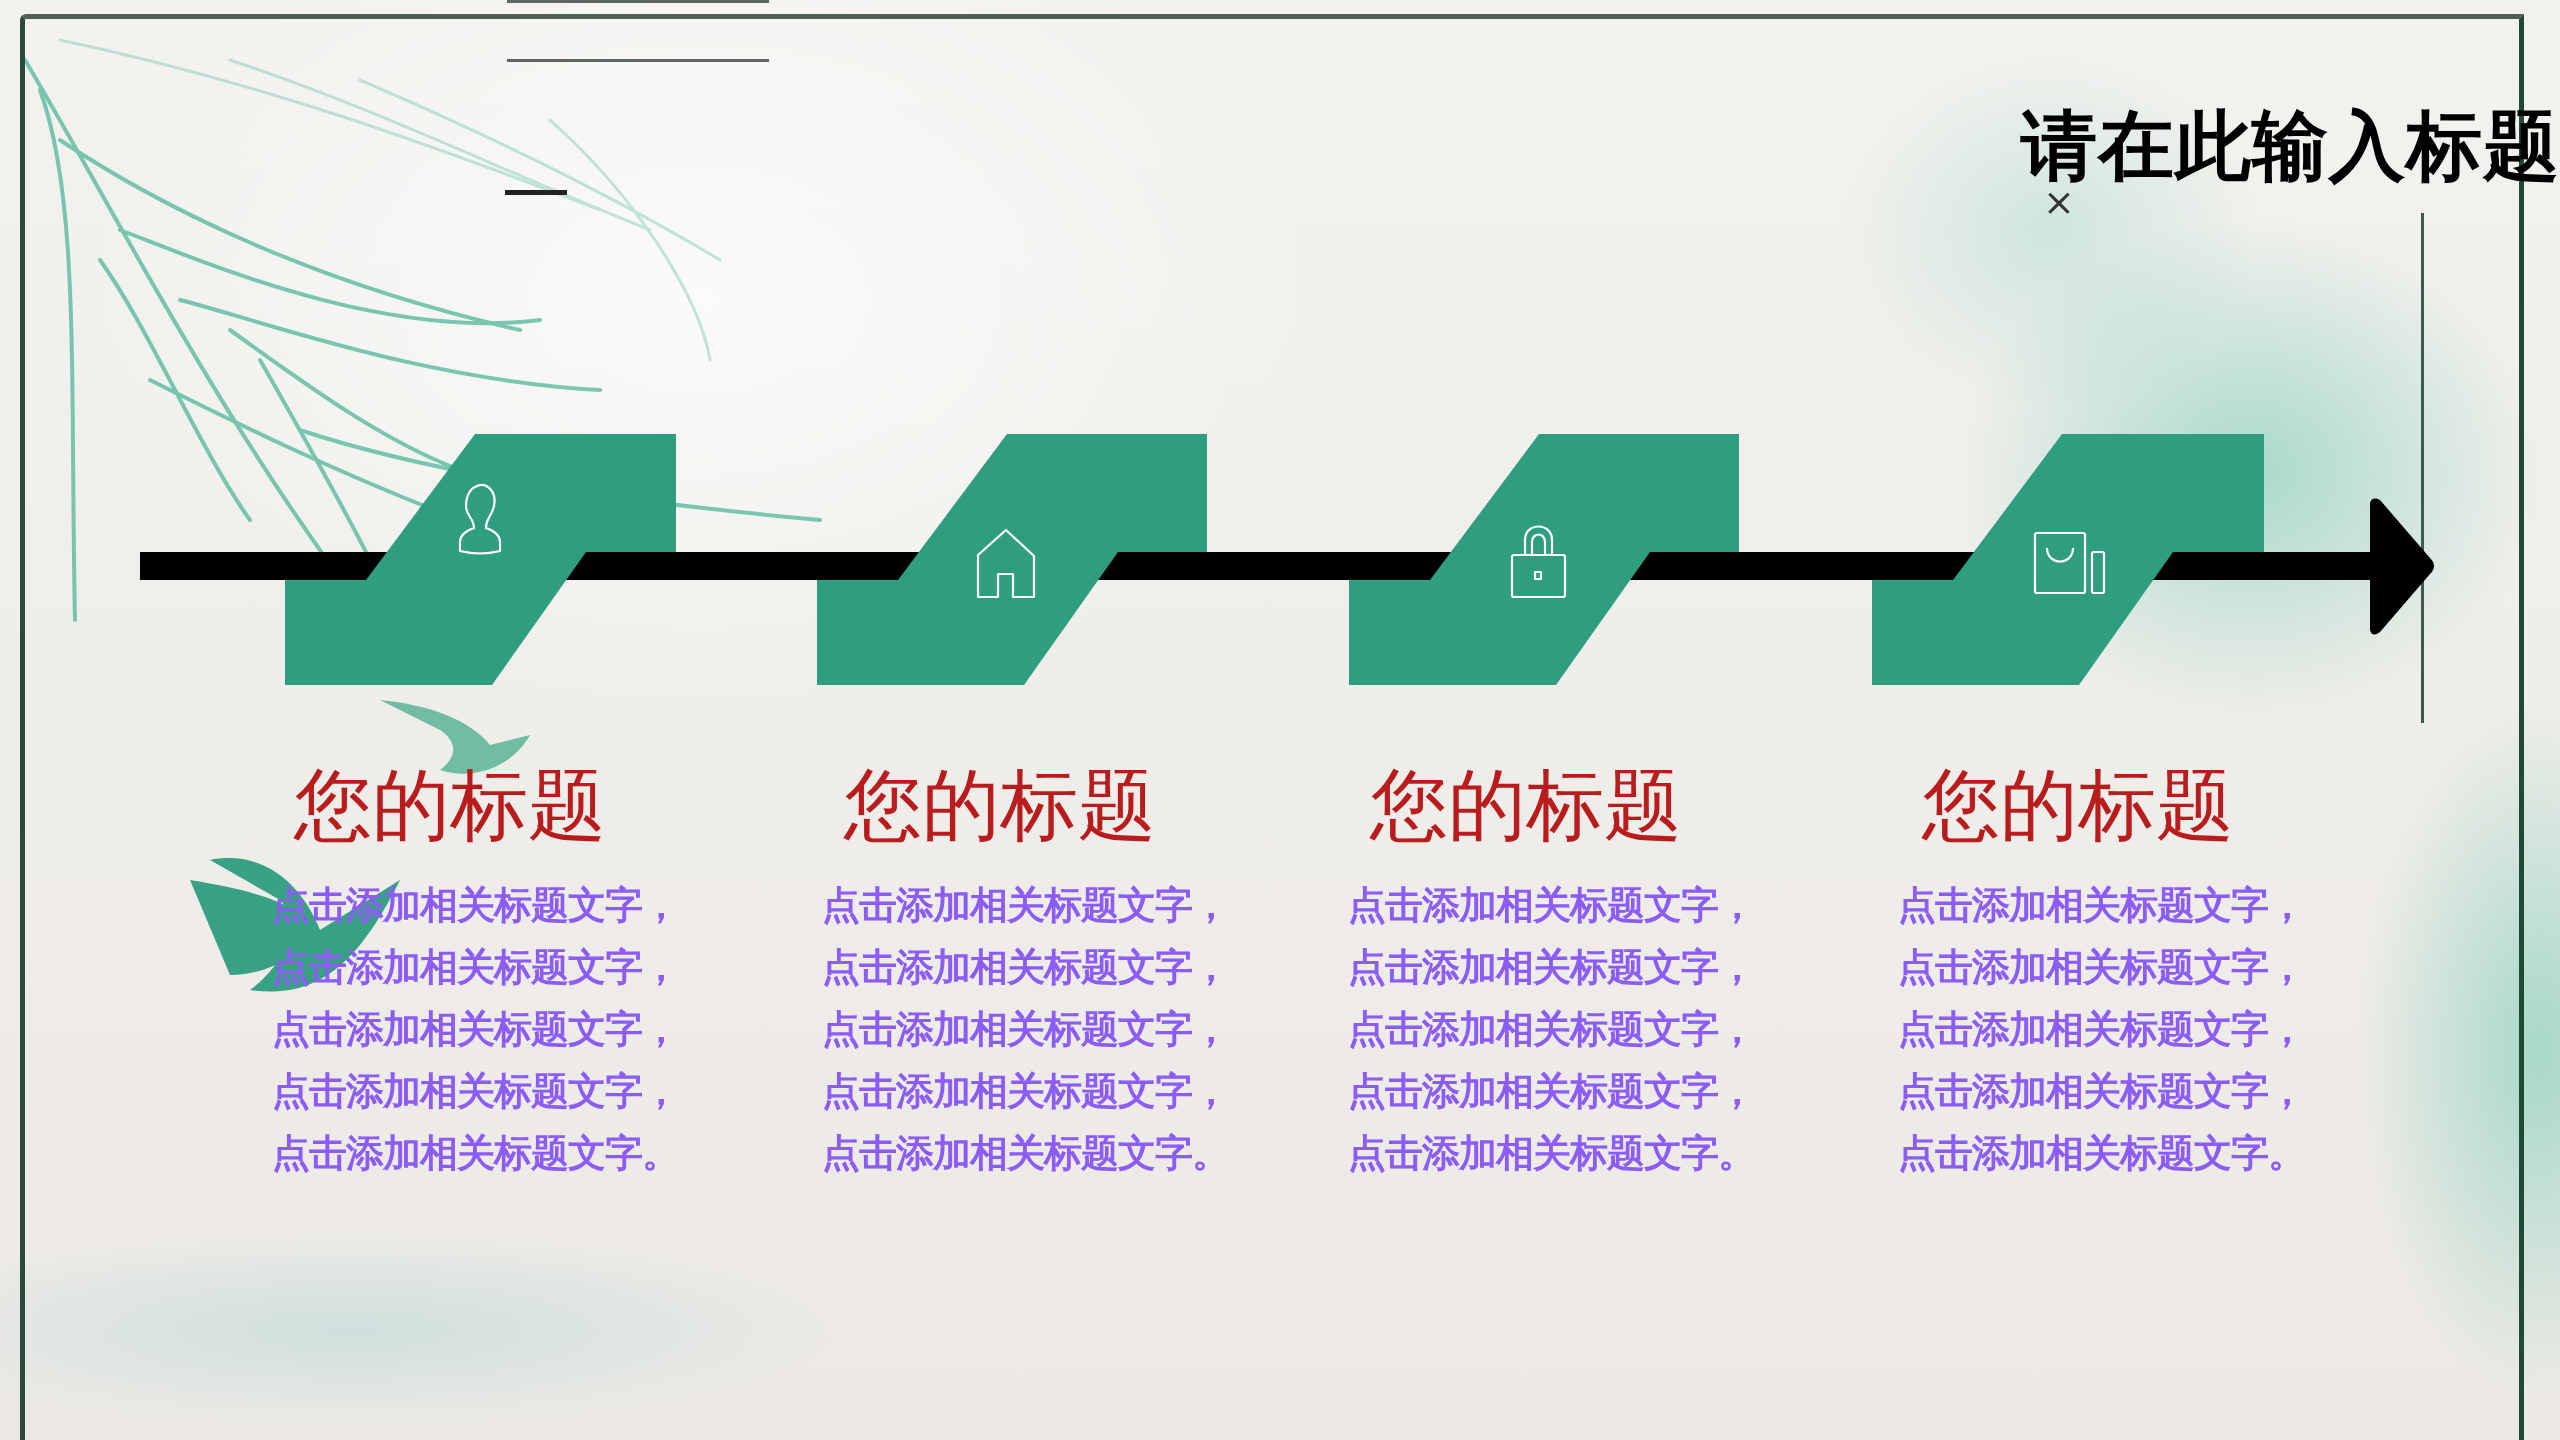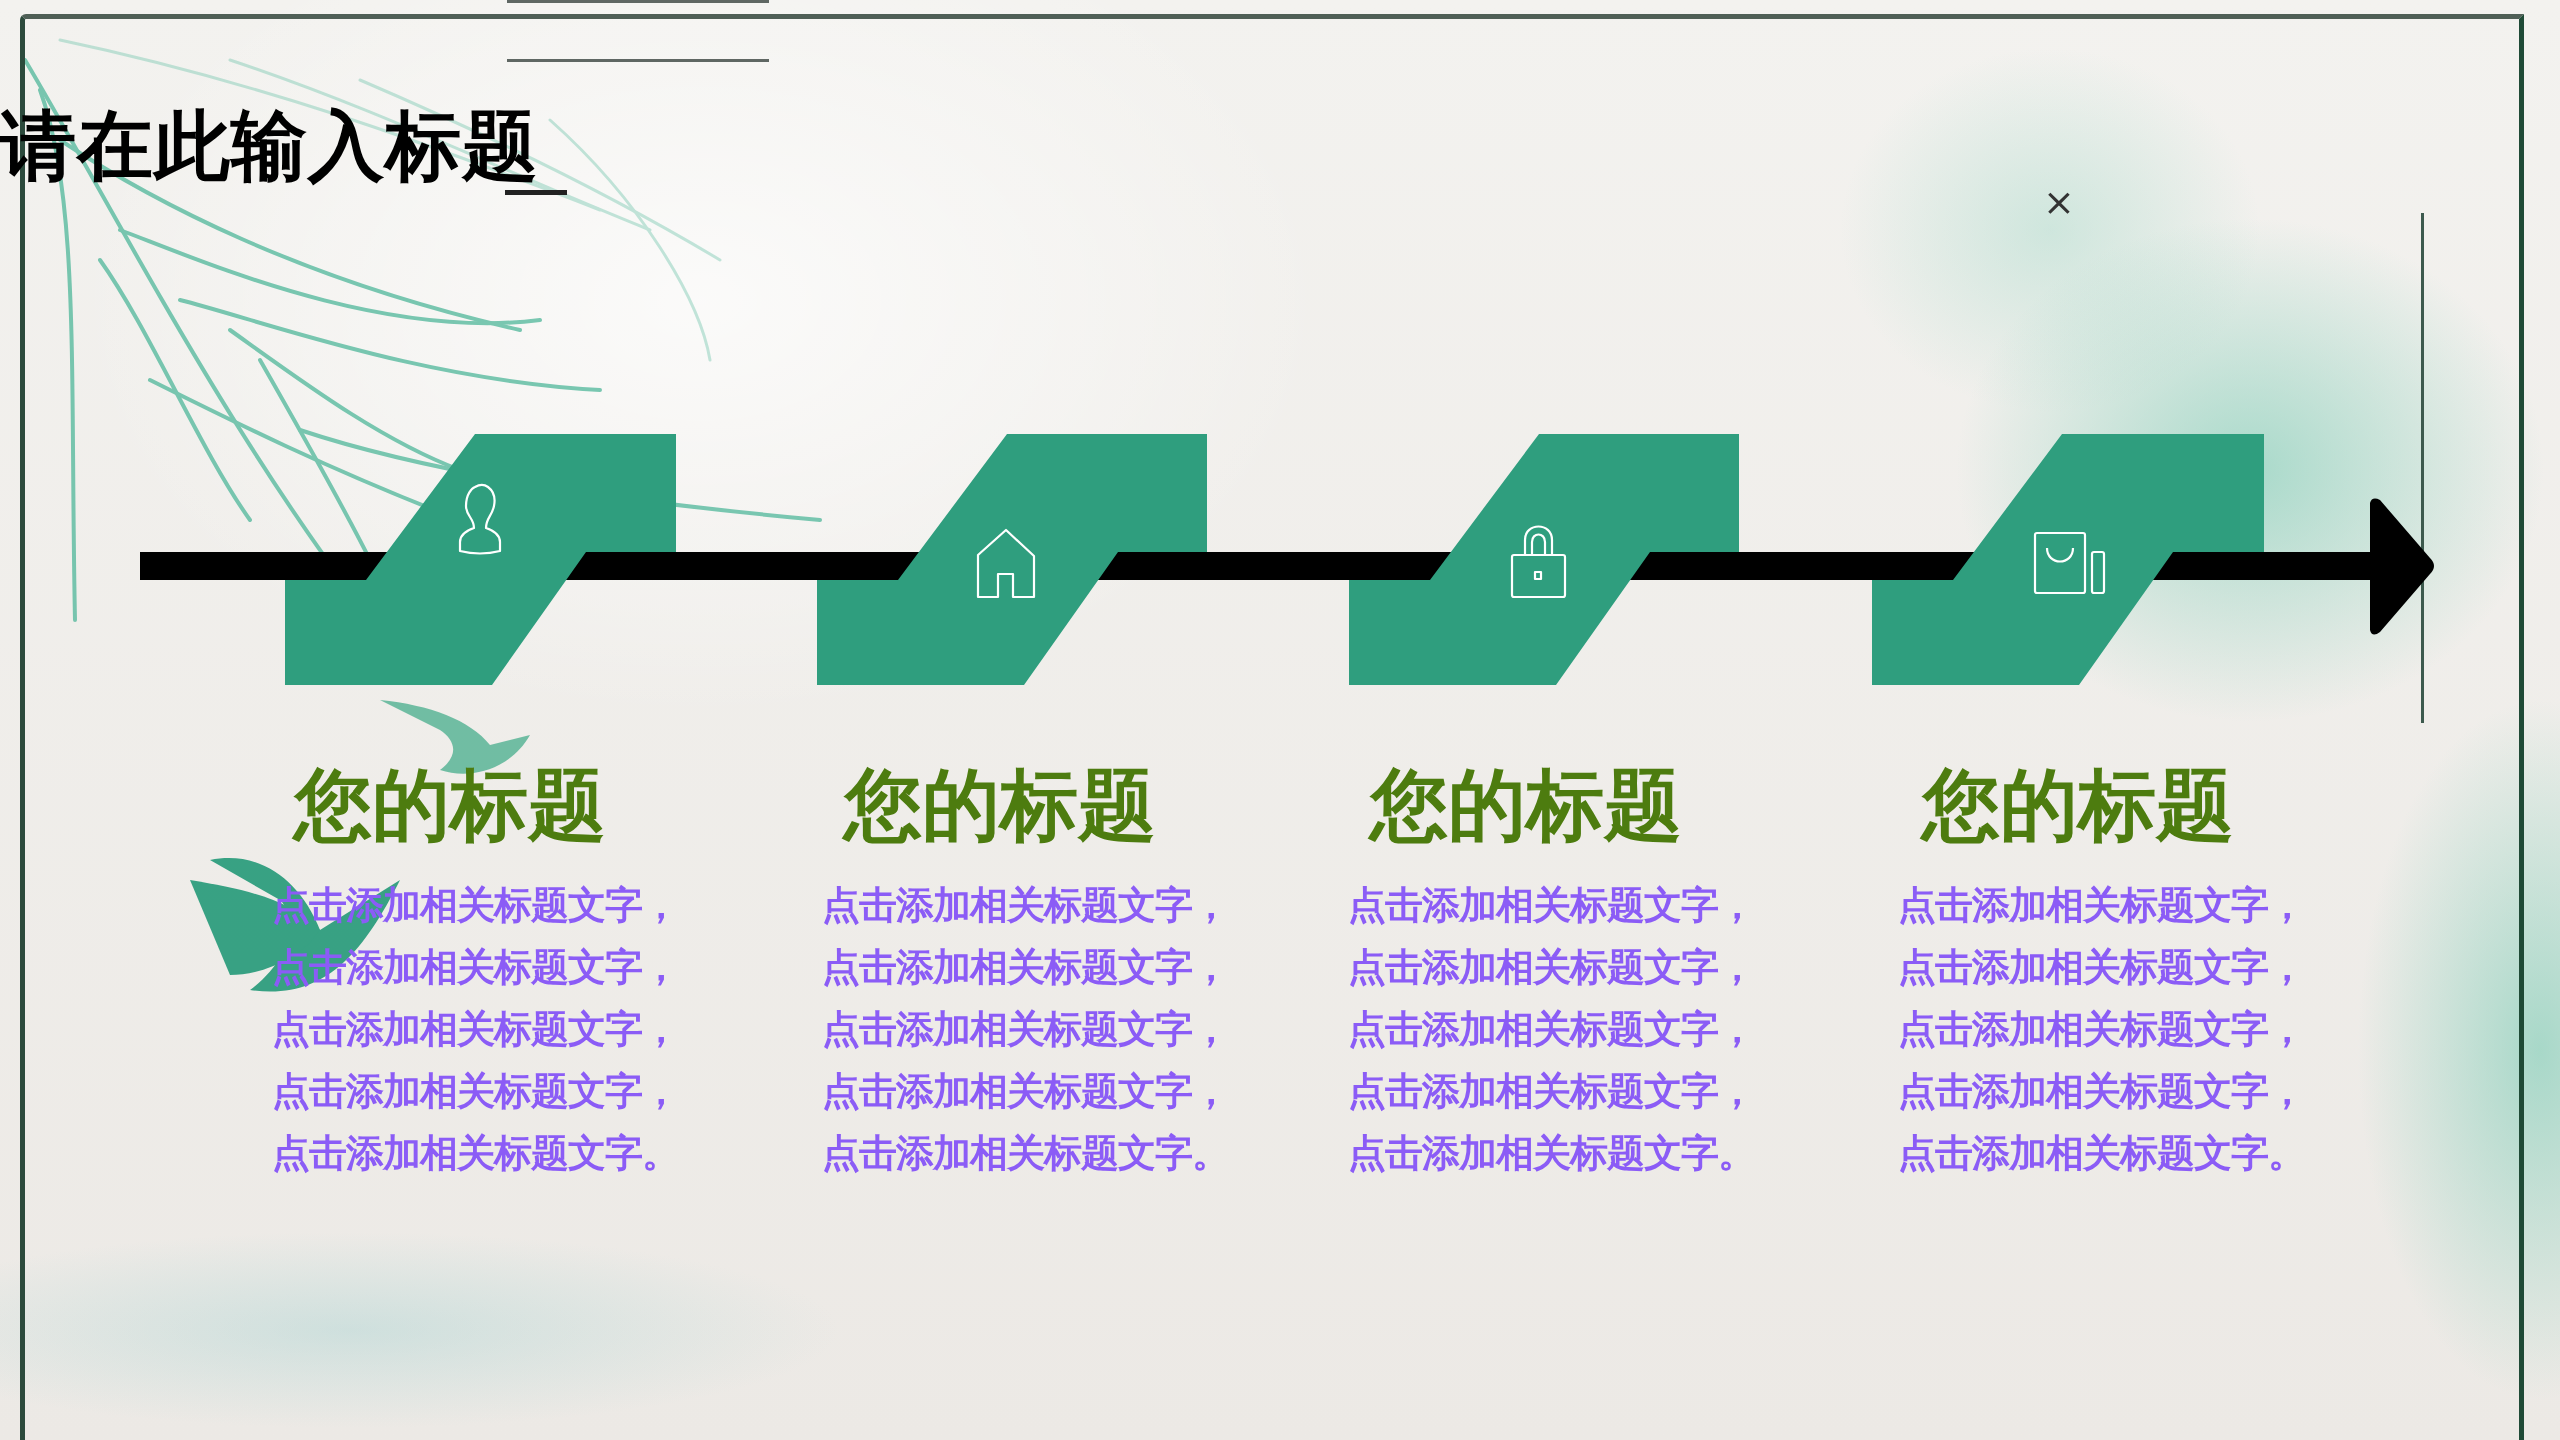--- a/index.html
+++ b/index.html
@@ -12,25 +12,25 @@
       radial-gradient(ellipse 300px 260px at 2050px 230px, rgba(140,210,190,0.35), rgba(140,210,190,0) 70%),
       radial-gradient(ellipse 260px 500px at 2540px 1050px, rgba(110,200,175,0.55), rgba(110,200,175,0) 70%),
       radial-gradient(ellipse 700px 140px at 350px 1330px, rgba(150,205,205,0.35), rgba(150,205,205,0) 70%),
       radial-gradient(ellipse 900px 600px at 700px 300px, rgba(255,255,255,0.7), rgba(255,255,255,0) 70%),
       linear-gradient(180deg, #f3f2ef 0%, #ece9e5 100%);
   }
   .frame { position:absolute; left:20px; top:14px; width:2504px; height:1440px;
     border-left:5px solid #2c4a3c; border-top:5px solid #4f5f56; border-right:5px solid #1f4a36;
     border-top-left-radius:6px; box-sizing:border-box; }
   .deco-line { position:absolute; background:#5f6763; }
-  .title { position:absolute; left:0; width:2560px; top:96px; text-align:left;
+  .title { position:absolute; left:0; width:2560px; top:96px; text-align:right;
     font-size:76px; font-weight:bold; color:#000; letter-spacing:1px; }
   svg.layer { position:absolute; left:0; top:0; }
   .col { position:absolute; top:762px; width:440px; }
-  .col-heading { font-size:78px; font-weight:bold; color:#4d7c0f; line-height:86px; white-space:nowrap; }
+  .col-heading { font-size:78px; font-weight:normal; color:#b91c1c; line-height:86px; white-space:nowrap; }
   .col-body { margin-top:26px; }
   .col-line { font-size:38px; font-weight:bold; color:#8b5cf6; line-height:62px; white-space:nowrap; letter-spacing:-1px; }
   .xmark { position:absolute; left:2043px; top:182px; font-size:38px; color:#333; line-height:40px; }
 </style>
 </head>
 <body>
 
 <div class="bg"></div>
 
 <svg class="layer" width="2560" height="1440">

